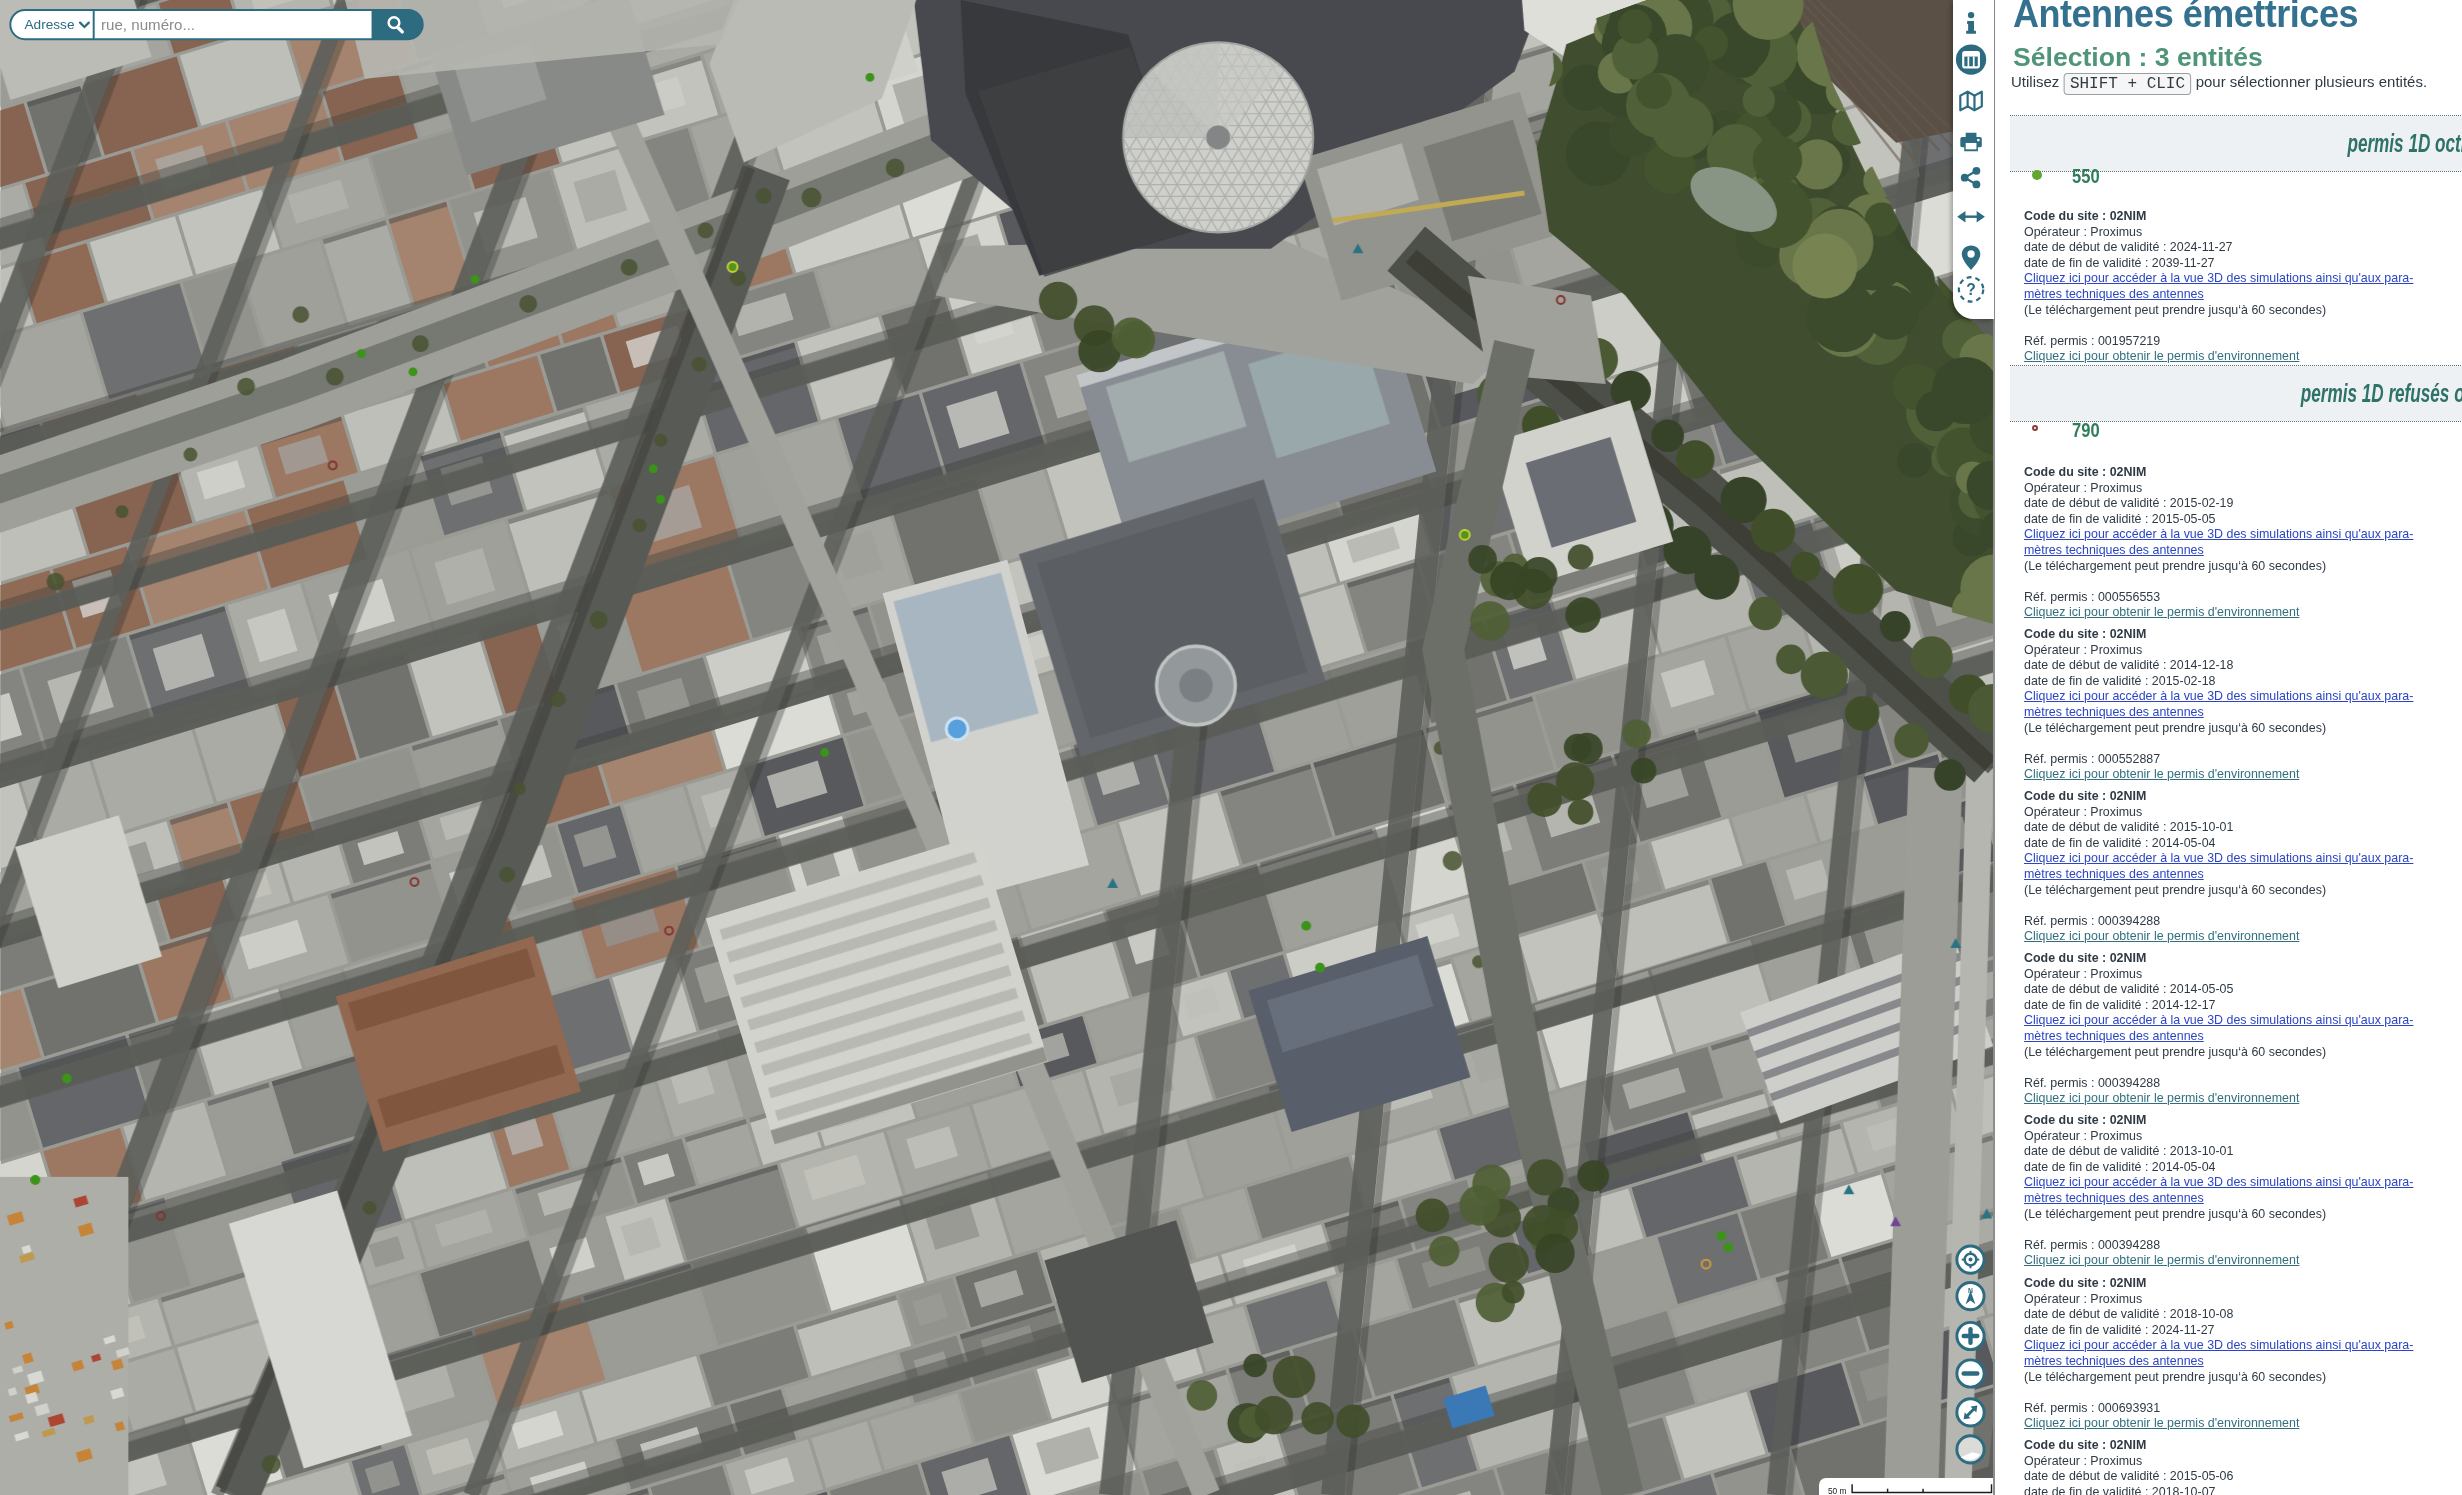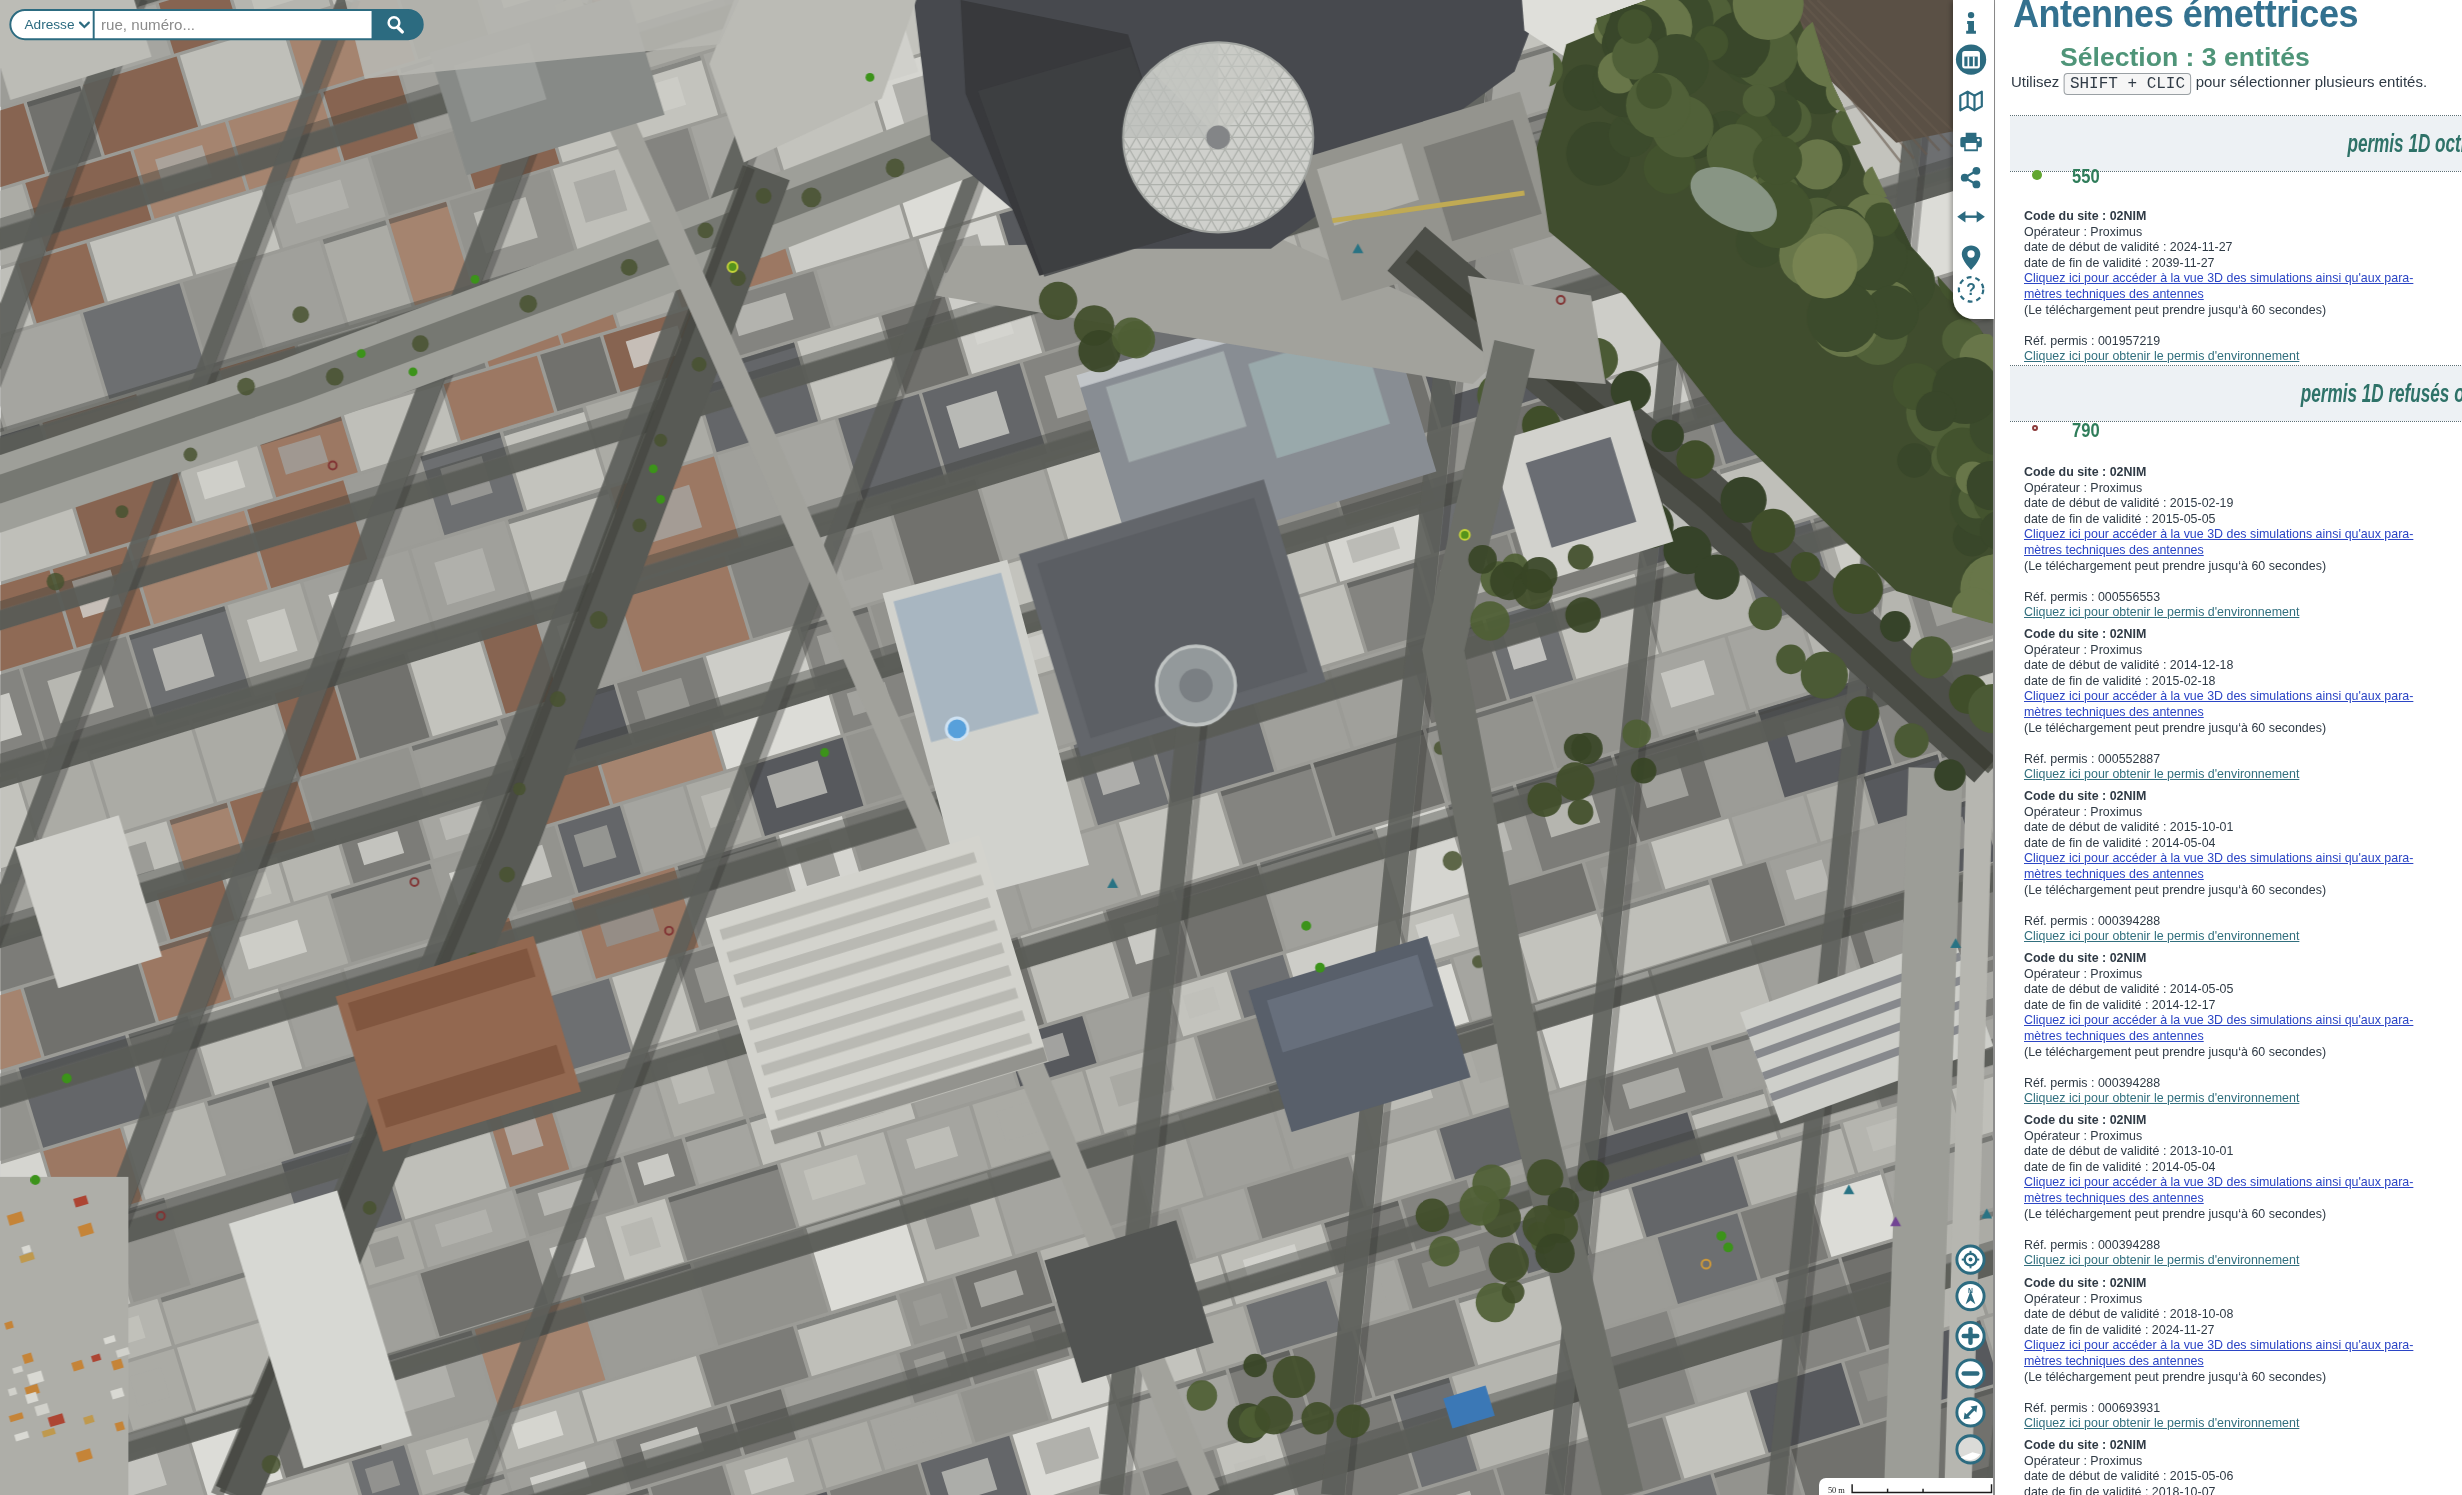--- a/index.html
+++ b/index.html
@@ -6,27 +6,27 @@
   font-family:"Liberation Sans", sans-serif; }
 #stage { position:relative; width:2671px; height:1495px; }
 #mapwrap { position:absolute; left:0; top:0; width:1994px; height:1495px; overflow:hidden; }
 #mapwrap svg { filter: blur(0.5px) saturate(0.95) brightness(0.95) contrast(1.05); }
 #panel { position:absolute; left:1994px; top:0; width:678px; height:1495px; background:#fff; }
 #mapedge { position:absolute; left:1993px; top:0; width:1.5px; height:1495px; background:#8d8d8d; z-index:5; }
 #toolbar { position:absolute; left:1953px; top:0; width:41px; height:319px; background:#fff;
   border-radius:0 0 0 20.7px; box-shadow:-2px 2px 4.4px rgba(0,0,0,.28); z-index:6; }
 #controls { position:absolute; left:1952px; top:1239px; width:37px; height:231px; z-index:4; }
 #scalebar { position:absolute; left:1819px; top:1478px; width:177px; height:17px; background:#fff;
-  border-radius:6.9px 0 0 0; z-index:4;font-family:Liberation Serif, serif; }
+  border-radius:6.9px 0 0 0; z-index:4; }
 #scalebar .lbl { position:absolute; left:8.9px; top:8.4px; font-size:8.4px; color:#1c1c1c; }
 .t { position:absolute; white-space:nowrap; }
 #title { left:2013px; top:-6.9px; font-size:38px; font-weight:bold; color:#33718f;
   transform:scaleX(.947); transform-origin:0 0; letter-spacing:-0.5px; }
 #subtitle { left:2013px; top:42px; font-size:26.6px; font-weight:bold; color:#4f9579;
-  transform:scaleX(1.0); transform-origin:0 0;margin-left:47px; }
+  transform:scaleX(1.0); transform-origin:0 0; }
 #useline { left:2011px; top:74px; font-size:14.8px; color:#2f3a45; transform:scaleX(1.012); transform-origin:0 0; }
 kbd { font-family:"Liberation Mono", monospace; font-size:15.8px; background:#f6f6f6;
   border:1px solid #9aa0a4; border-radius:3.9px; padding:0.5px 5.4px 1.5px; color:#2f3a45; }
 .dot { position:absolute; left:2010px; width:661px; border-top:1.5px dotted #5c6f75; }
 .band { position:absolute; left:2010px; width:661px; background:#edf1f4; }
 .bandtext { position:absolute; font-size:25.6px; font-style:italic; font-weight:bold; color:#2e7268;
   transform:translateX(-50%) scaleX(.67); white-space:nowrap; }
 .cnt { position:absolute; left:2072px; font-size:19.7px; font-weight:bold; color:#2f7d5a;
   transform:scaleX(.84); transform-origin:0 0; }
 .mark { position:absolute; border-radius:50%; }

